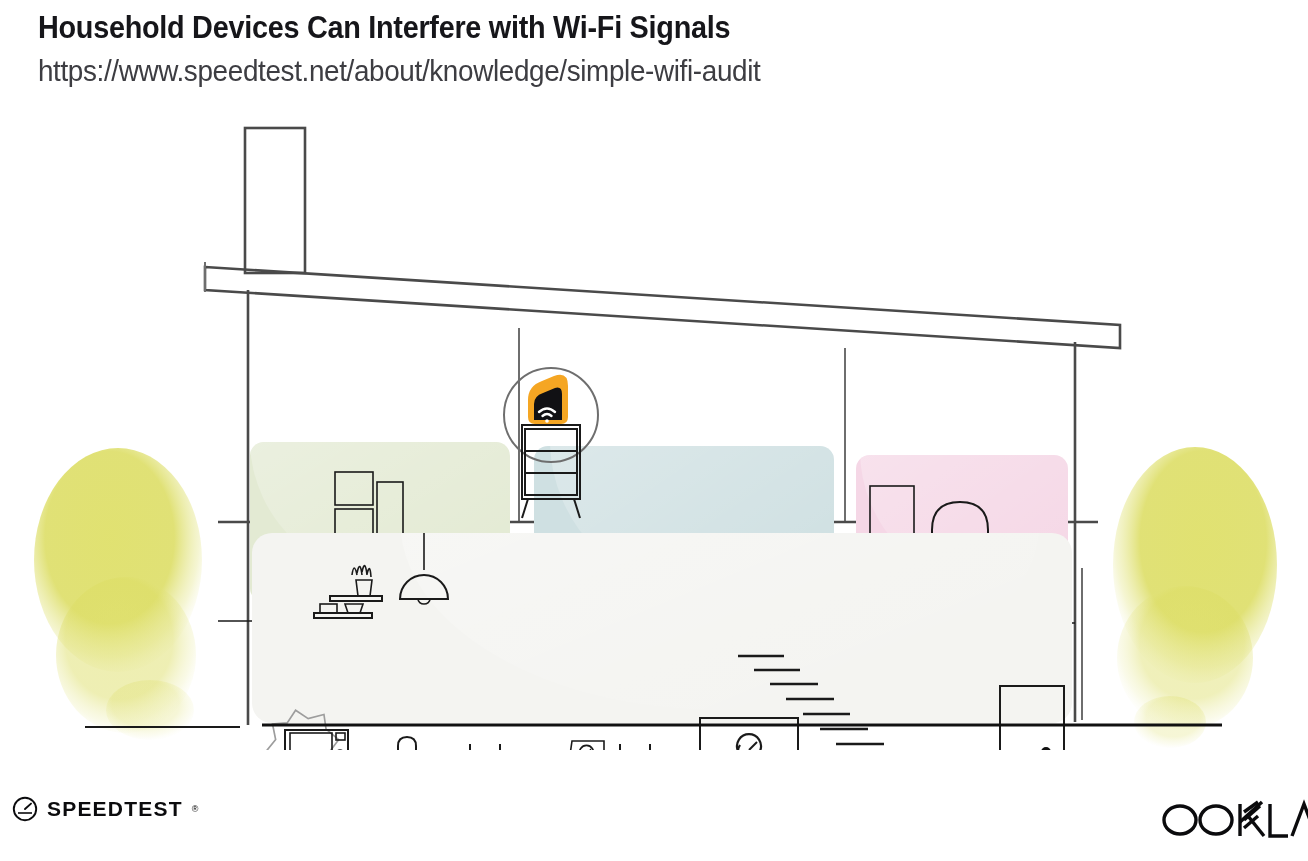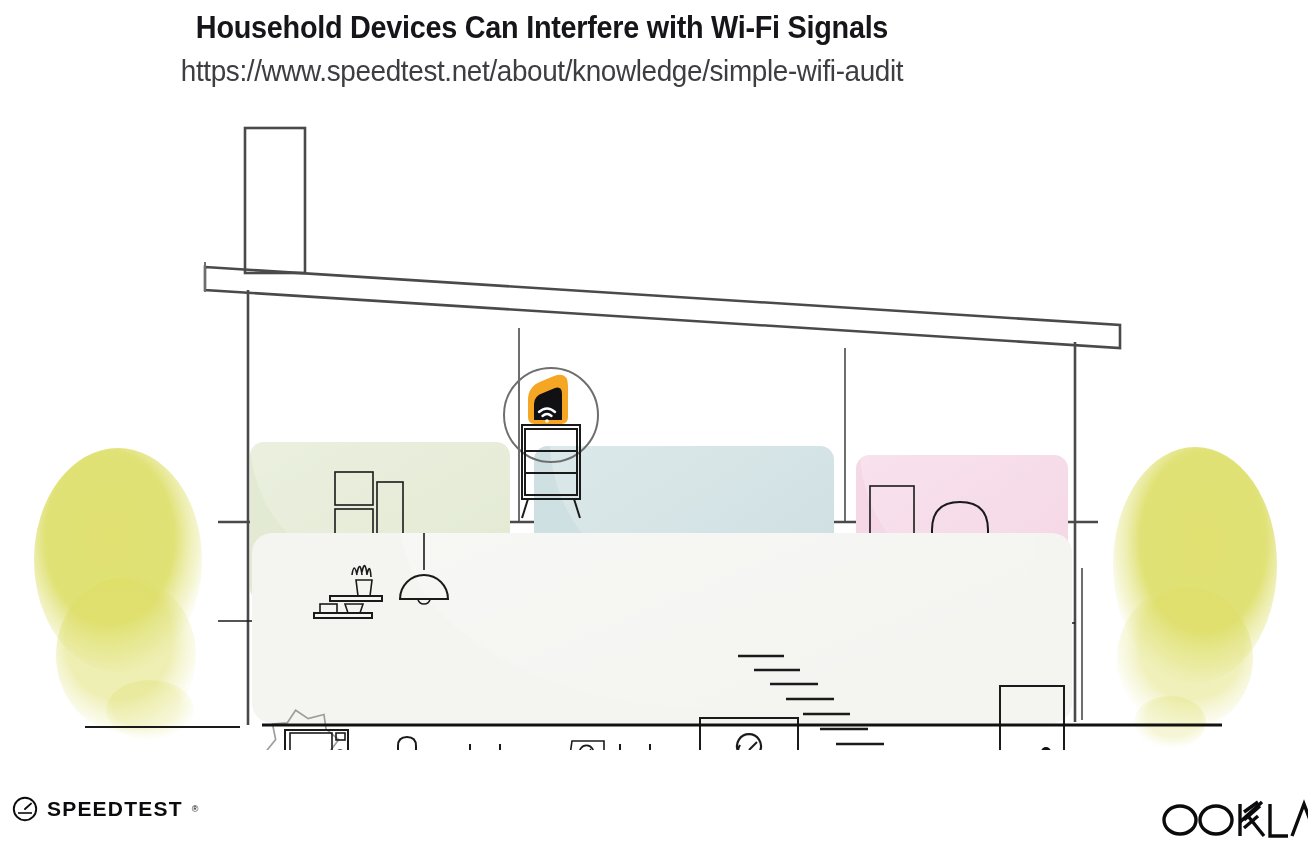--- a/index.html
+++ b/index.html
@@ -5,21 +5,21 @@
 <style>
   html,body{margin:0;padding:0;}
   body{
     width:1308px;height:861px;background:#ffffff;overflow:hidden;
     font-family:"Liberation Sans", sans-serif;
     position:relative;
   }
   #stage{position:absolute;left:0;top:0;width:1308px;height:861px;}
 
   
-  .header{position:absolute;left:0;top:0;width:1084px;text-align:center;}
+  .header{position:absolute;left:0;top:0;width:1084px;}
   .title{
     font-family:"Liberation Sans", sans-serif;
     font-weight:bold;font-size:31px;color:#16161a;
     letter-spacing:-0.3px;margin-top:10px;
     transform:scaleX(0.93);
   }
   .subtitle{
     font-family:"Liberation Sans", sans-serif;
     font-weight:400;font-size:30px;color:#3d3d42;
     margin-top:8px;letter-spacing:-0.4px;

